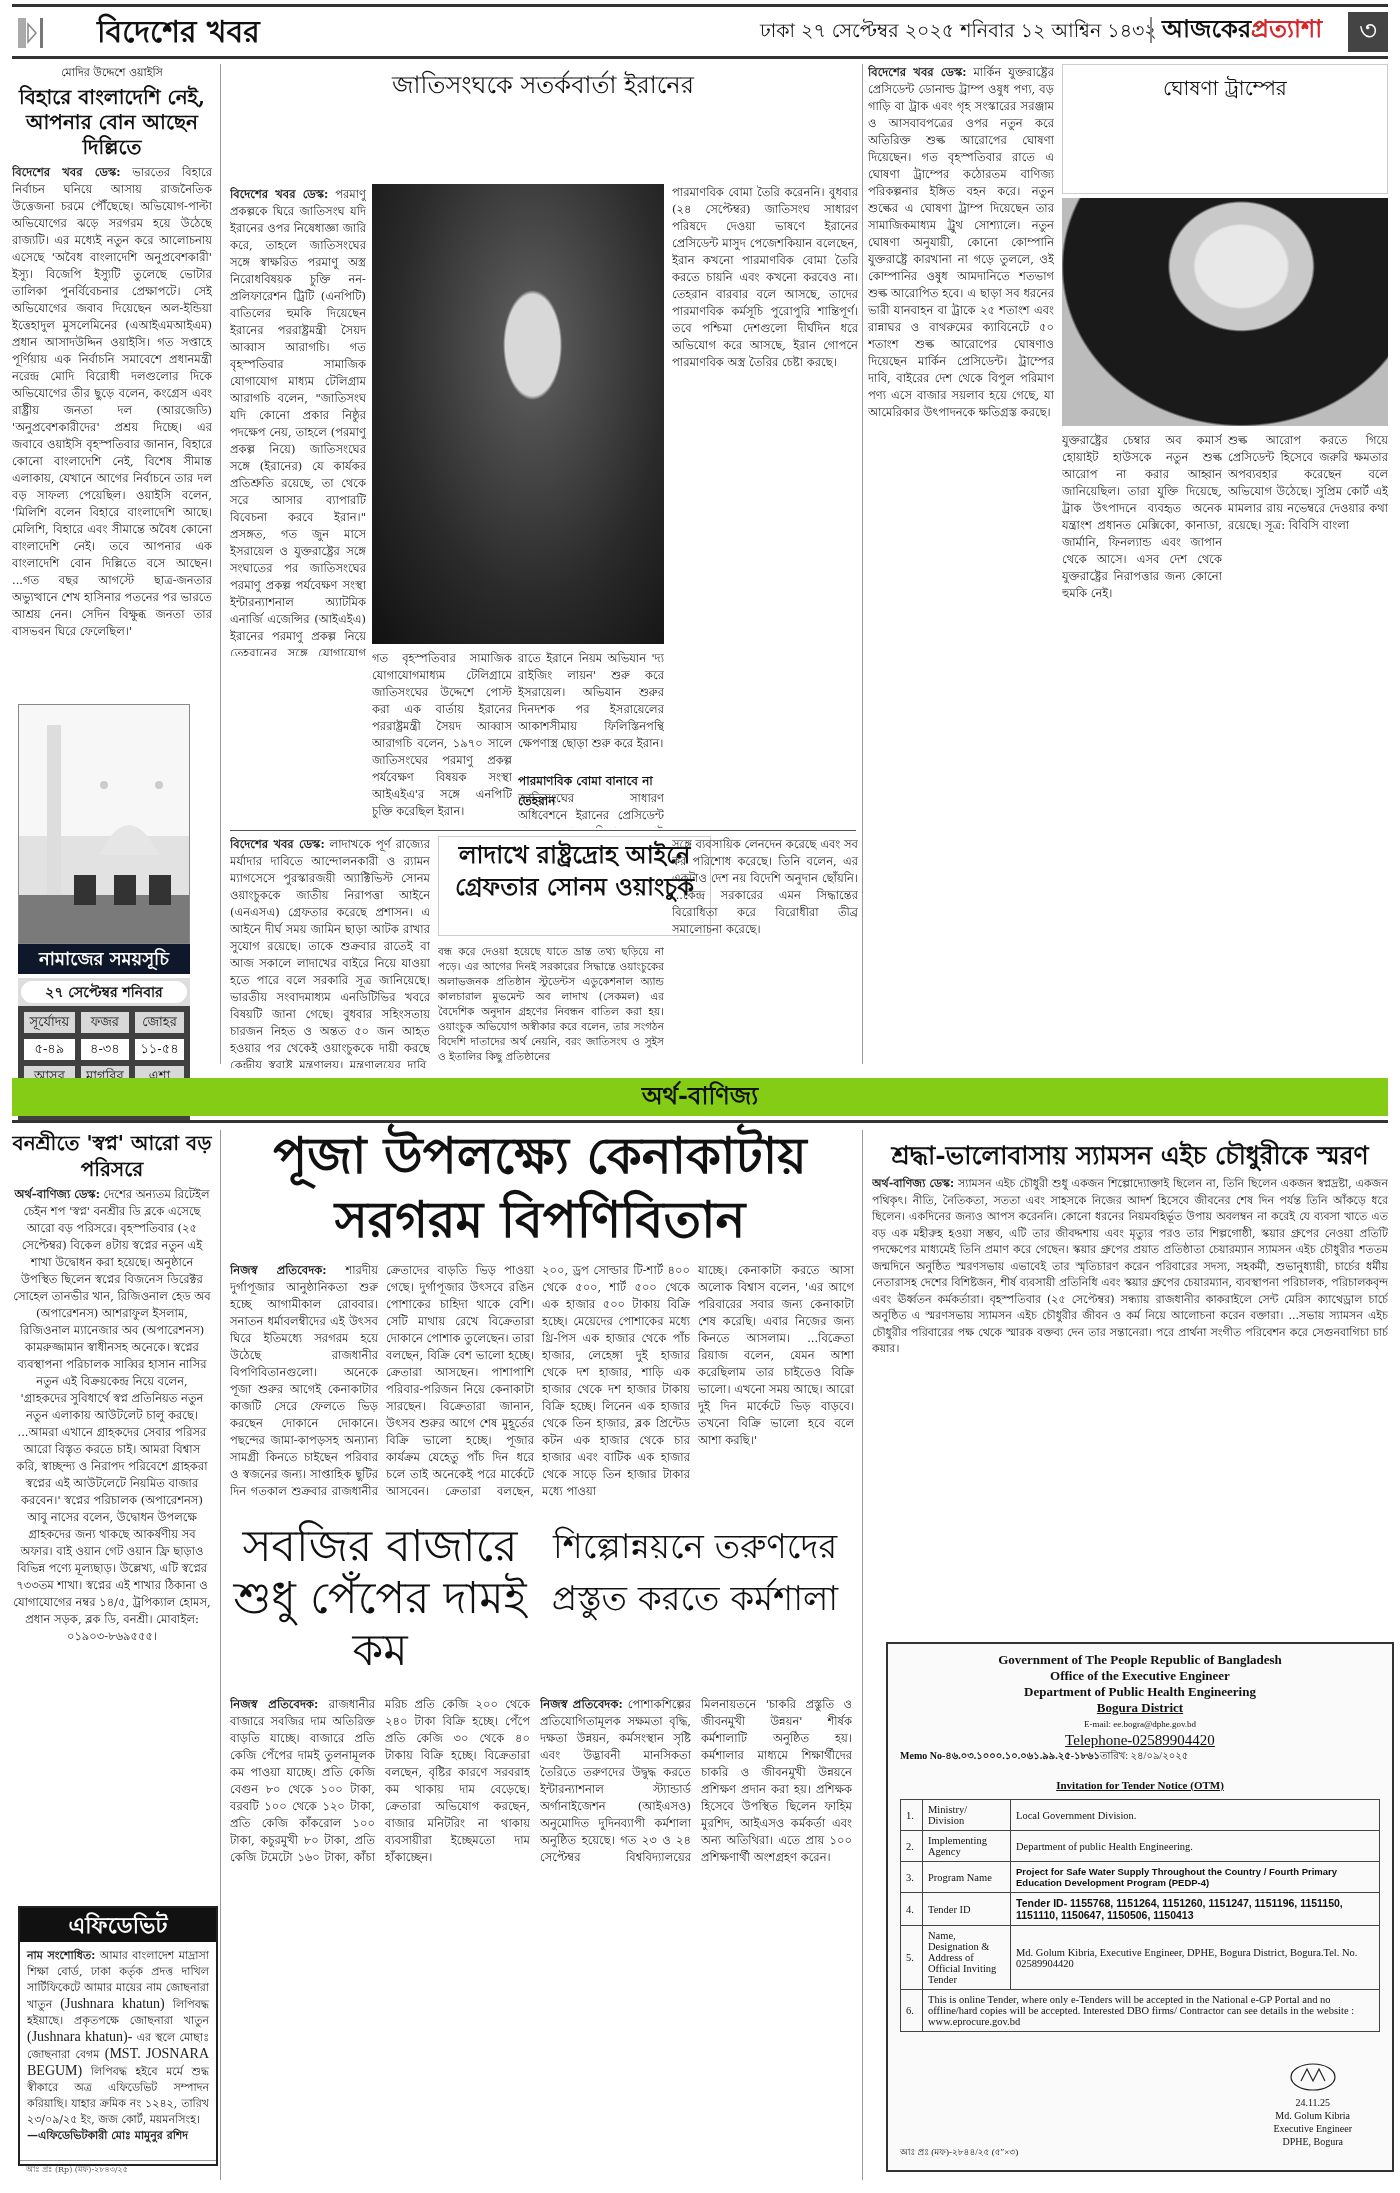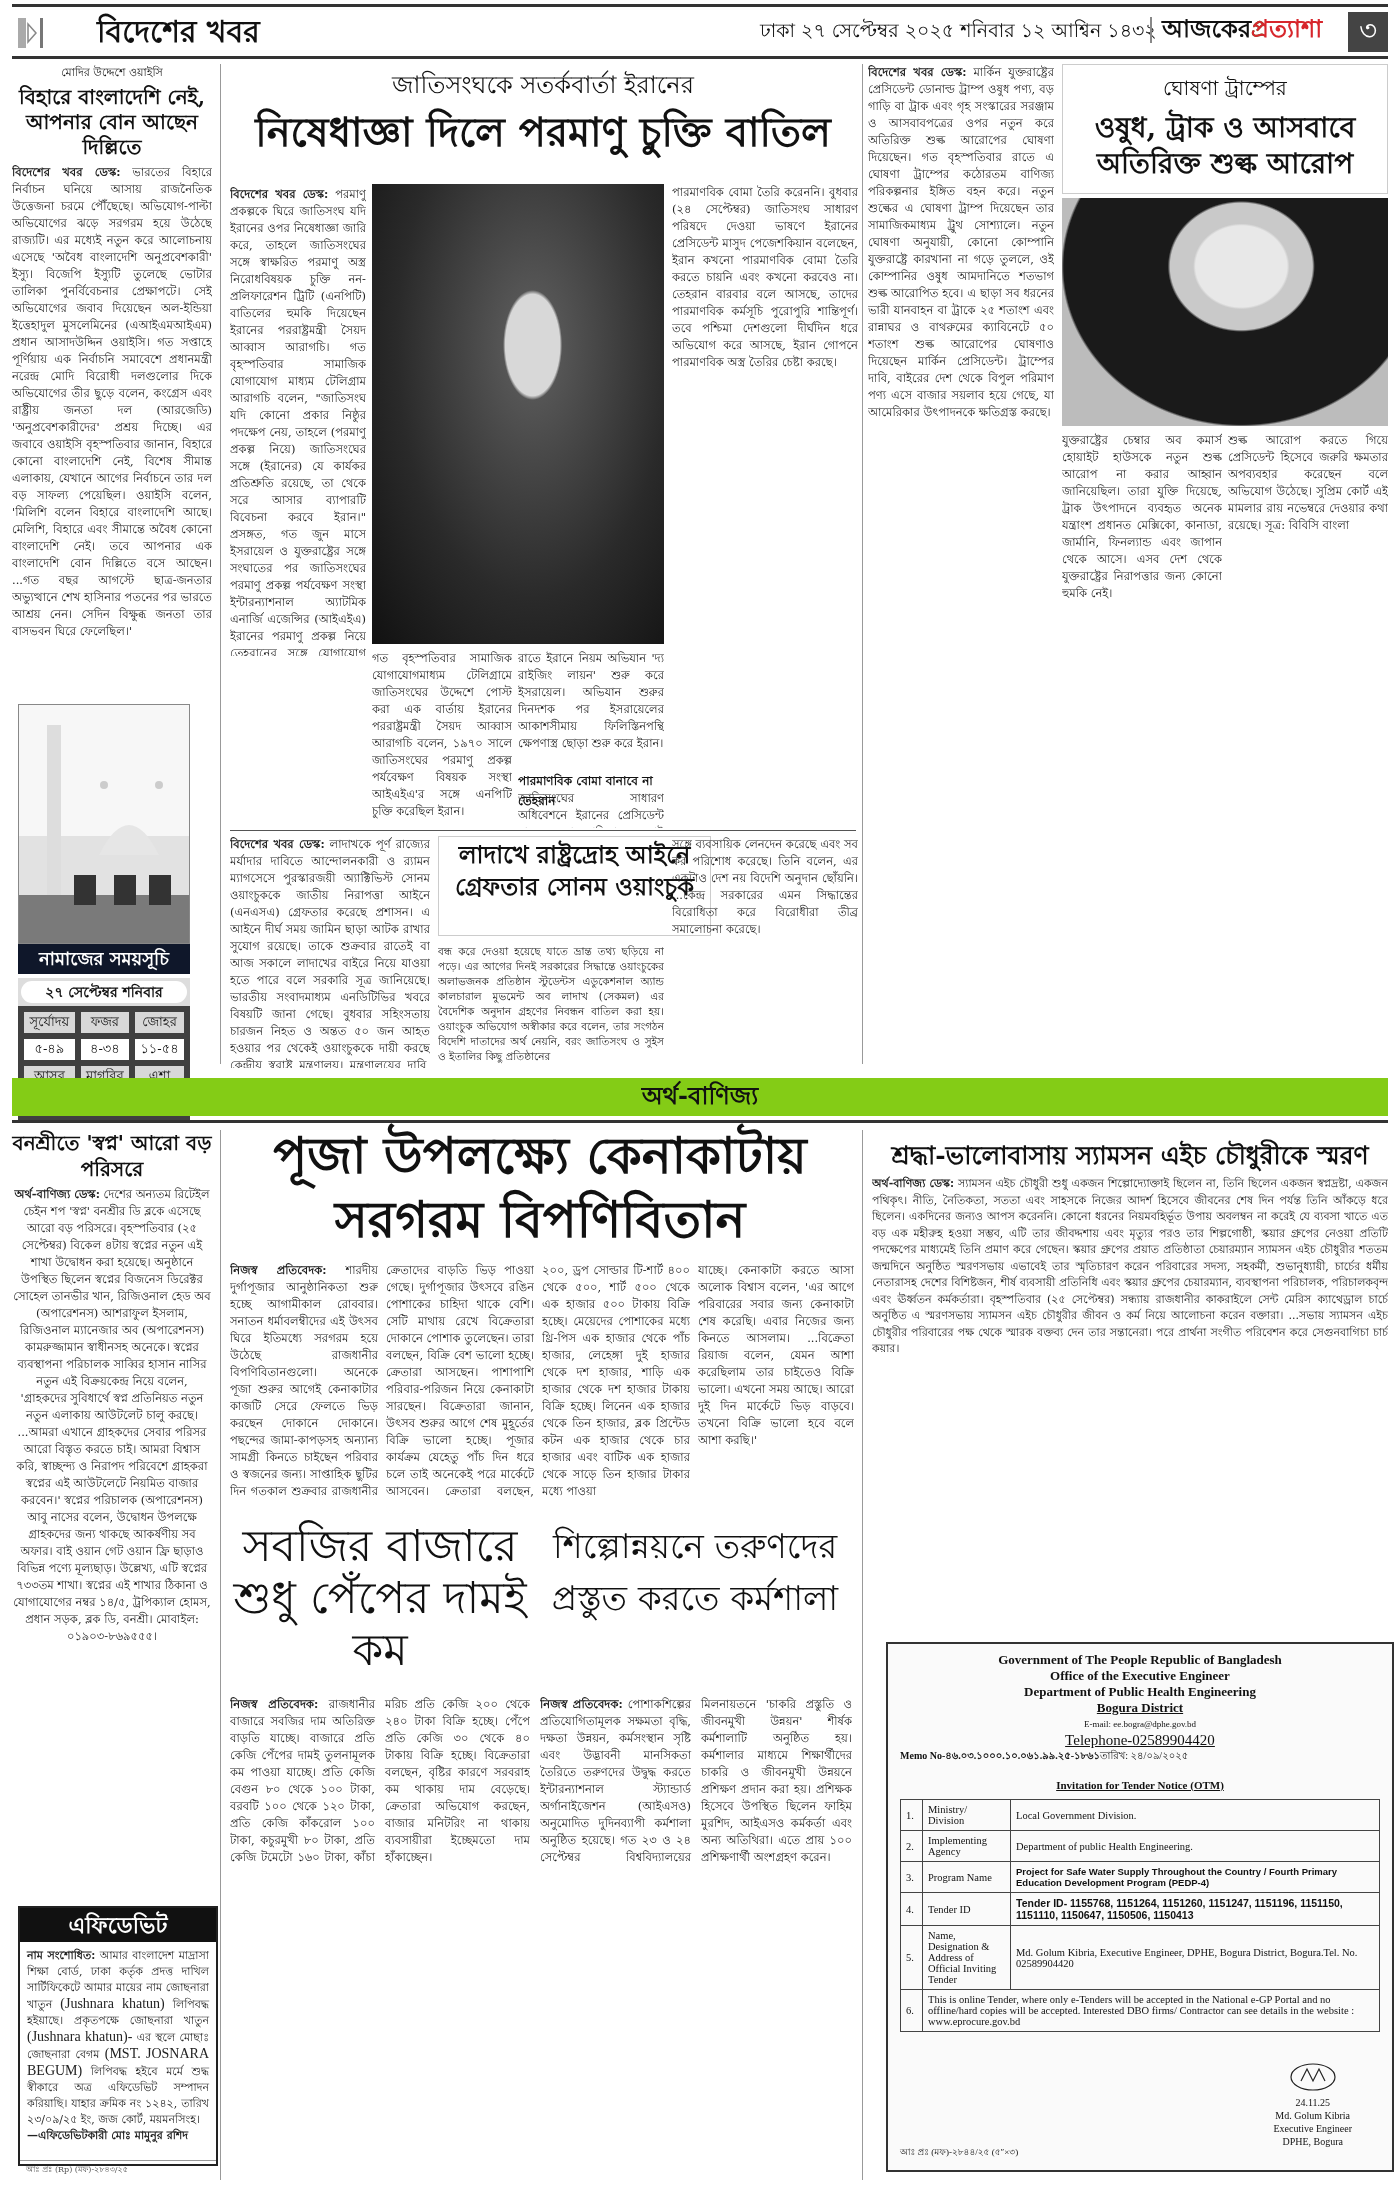--- a/index.html
+++ b/index.html
@@ -100,41 +100,39 @@
         </tr>
   </tbody>
     </table>
 </div>
 
 <div class="rule" style="left:220px;top:64px;width:1px;height:1000px;background:#999;"></div>
 <div class="rule" style="left:862px;top:64px;width:1px;height:1000px;background:#999;"></div>
 
 <div class="abs" style="left:230px;top:66px;width:626px;">
   <div style="text-align:center;font-size:24px;">জাতিসংঘকে সতর্কবার্তা ইরানের</div>
-  <div style="text-align:center;font-size:40px;font-weight:bold;line-height:52px;white-space:nowrap;">নিষেধাজ্ঞা দিলে পরমাণু চুক্তি বাতিল</div>
 </div>
 <div class="body-text abs" style="left:230px;top:186px;width:136px;height:470px;"><b>বিদেশের খবর ডেস্ক:</b> <span>পরমাণু প্রকল্পকে ঘিরে জাতিসংঘ যদি ইরানের ওপর নিষেধাজ্ঞা জারি করে, তাহলে জাতিসংঘের সঙ্গে স্বাক্ষরিত পরমাণু অস্ত্র নিরোধবিষয়ক চুক্তি নন-প্রলিফারেশন ট্রিটি (এনপিটি) বাতিলের হুমকি দিয়েছেন ইরানের পররাষ্ট্রমন্ত্রী সৈয়দ আব্বাস আরাগচি। গত বৃহস্পতিবার সামাজিক যোগাযোগ মাধ্যম টেলিগ্রাম আরাগচি বলেন, "জাতিসংঘ যদি কোনো প্রকার নিষ্ঠুর পদক্ষেপ নেয়, তাহলে (পরমাণু প্রকল্প নিয়ে) জাতিসংঘের সঙ্গে (ইরানের) যে কার্যকর প্রতিশ্রুতি রয়েছে, তা থেকে সরে আসার ব্যাপারটি বিবেচনা করবে ইরান।" প্রসঙ্গত, গত জুন মাসে ইসরায়েল ও যুক্তরাষ্ট্রের সঙ্গে সংঘাতের পর জাতিসংঘের পরমাণু প্রকল্প পর্যবেক্ষণ সংস্থা ইন্টারন্যাশনাল অ্যাটমিক এনার্জি এজেন্সির (আইএইএ) ইরানের পরমাণু প্রকল্প নিয়ে তেহরানের সঙ্গে যোগাযোগ বন্ধ করে দেয় ইরান। ইসলামপন্থি সরকারের সঙ্গে আইএইএর শর্ত বেড়েছে।</span></div>
 <div class="img-box photo-dark" style="left:372px;top:184px;width:292px;height:460px;"></div>
 <div class="body-text abs" style="left:672px;top:184px;width:186px;height:640px;"><span>পারমাণবিক বোমা তৈরি করেননি। বুধবার (২৪ সেপ্টেম্বর) জাতিসংঘ সাধারণ পরিষদে দেওয়া ভাষণে ইরানের প্রেসিডেন্ট মাসুদ পেজেশকিয়ান বলেছেন, ইরান কখনো পারমাণবিক বোমা তৈরি করতে চায়নি এবং কখনো করবেও না।</span> <span>তেহরান বারবার বলে আসছে, তাদের পারমাণবিক কর্মসূচি পুরোপুরি শান্তিপূর্ণ। তবে পশ্চিমা দেশগুলো দীর্ঘদিন ধরে অভিযোগ করে আসছে, ইরান গোপনে পারমাণবিক অস্ত্র তৈরির চেষ্টা করছে।</span></div>
 <div class="body-text abs" style="left:372px;top:650px;width:140px;height:175px;"><span>গত বৃহস্পতিবার সামাজিক যোগাযোগমাধ্যম টেলিগ্রামে জাতিসংঘের উদ্দেশে পোস্ট করা এক বার্তায় ইরানের পররাষ্ট্রমন্ত্রী সৈয়দ আব্বাস আরাগচি বলেন, ১৯৭০ সালে জাতিসংঘের পরমাণু প্রকল্প পর্যবেক্ষণ বিষয়ক সংস্থা আইএইএ'র সঙ্গে এনপিটি চুক্তি করেছিল ইরান।</span></div>
 <div class="body-text abs" style="left:518px;top:650px;width:146px;height:120px;"><span>রাতে ইরানে নিয়ম অভিযান 'দ্য রাইজিং লায়ন' শুরু করে ইসরায়েল। অভিযান শুরুর দিনদশক পর ইসরায়েলের আকাশসীমায় ফিলিস্তিনপন্থি ক্ষেপণাস্ত্র ছোড়া শুরু করে ইরান।</span></div>
 <div class="abs" style="left:518px;top:772px;width:146px;font-size:12px;font-weight:bold;">পারমাণবিক বোমা বানাবে না তেহরান</div>
 <div class="body-text abs" style="left:518px;top:790px;width:146px;height:38px;"><span>জাতিসংঘের সাধারণ অধিবেশনে ইরানের প্রেসিডেন্ট মাসুদ পেজেশকিয়ান স্পষ্ট ঘোষণা দিয়েছেন, তেহরান কখনোই পারমাণবিক বোমা বানাবে না।</span></div>
 
 <div class="rule" style="left:230px;top:830px;width:626px;height:1px;background:#555;"></div>
 
 <div class="body-text abs" style="left:230px;top:836px;width:200px;height:232px;"><b>বিদেশের খবর ডেস্ক:</b> <span>লাদাখকে পূর্ণ রাজ্যের মর্যাদার দাবিতে আন্দোলনকারী ও র‍্যামন ম্যাগসেসে পুরস্কারজয়ী অ্যাক্টিভিস্ট সোনম ওয়াংচুককে জাতীয় নিরাপত্তা আইনে (এনএসএ) গ্রেফতার করেছে প্রশাসন। এ আইনে দীর্ঘ সময় জামিন ছাড়া আটক রাখার সুযোগ রয়েছে। তাকে শুক্রবার রাতেই বা আজ সকালে লাদাখের বাইরে নিয়ে যাওয়া হতে পারে বলে সরকারি সূত্র জানিয়েছে। ভারতীয় সংবাদমাধ্যম এনডিটিভির খবরে বিষয়টি জানা গেছে। বুধবার সহিংসতায় চারজন নিহত ও অন্তত ৫০ জন আহত হওয়ার পর থেকেই ওয়াংচুককে দায়ী করছে কেন্দ্রীয় স্বরাষ্ট্র মন্ত্রণালয়। মন্ত্রণালয়ের দাবি, তার উসকানিমূলক বক্তব্যে সমবেতরা সহিংস হয়ে ওঠে। তবে ওয়াংচুক বলেছেন, আমি যেকোনো সময় এই দাবির জন্য গ্রেফতার হতে রাজি আছি। কিন্তু মনে রাখবেন, জেলে থাকা সোনম ওয়াংচুক বাইরে আন্দোলন করার চেয়েও বড় সমস্যা হবে সরকারের জন্য। গ্রেফতারের পর লাদাখে ইন্টারনেট পরিষেবা</span></div>
 <div class="abs" style="left:438px;top:836px;width:273px;height:100px;border:1px solid #ccc;text-align:center;font-size:24px;line-height:32px;font-weight:bold;padding-top:2px;">লাদাখে রাষ্ট্রদ্রোহ আইনে গ্রেফতার সোনম ওয়াংচুক</div>
 <div class="body-text abs" style="left:438px;top:944px;width:226px;height:124px;font-size:10.5px;line-height:15px;"><span>বন্ধ করে দেওয়া হয়েছে যাতে ভ্রান্ত তথ্য ছড়িয়ে না পড়ে। এর আগের দিনই সরকারের সিদ্ধান্তে ওয়াংচুকের অলাভজনক প্রতিষ্ঠান স্টুডেন্টস এডুকেশনাল অ্যান্ড কালচারাল মুভমেন্ট অব লাদাখ (সেকমল) এর বৈদেশিক অনুদান গ্রহণের নিবন্ধন বাতিল করা হয়। ওয়াংচুক অভিযোগ অস্বীকার করে বলেন, তার সংগঠন বিদেশি দাতাদের অর্থ নেয়নি, বরং জাতিসংঘ ও সুইস ও ইতালির কিছু প্রতিষ্ঠানের</span></div>
 <div class="body-text abs" style="left:672px;top:836px;width:186px;height:232px;"><span>সঙ্গে ব্যবসায়িক লেনদেন করেছে এবং সব কর পরিশোধ করেছে। তিনি বলেন, এর একটাও দেশ নয় বিদেশি অনুদান ছোঁয়নি। ...কেন্দ্র সরকারের এমন সিদ্ধান্তের বিরোধিতা করে বিরোধীরা তীব্র সমালোচনা করেছে।</span></div>
 
 <div class="body-text abs" style="left:868px;top:64px;width:186px;height:690px;"><b>বিদেশের খবর ডেস্ক:</b> <span>মার্কিন যুক্তরাষ্ট্রের প্রেসিডেন্ট ডোনাল্ড ট্রাম্প ওষুধ পণ্য, বড় গাড়ি বা ট্রাক এবং গৃহ সংস্কারের সরঞ্জাম ও আসবাবপত্রের ওপর নতুন করে অতিরিক্ত শুল্ক আরোপের ঘোষণা দিয়েছেন। গত বৃহস্পতিবার রাতে এ ঘোষণা ট্রাম্পের কঠোরতম বাণিজ্য পরিকল্পনার ইঙ্গিত বহন করে। নতুন শুল্কের এ ঘোষণা ট্রাম্প দিয়েছেন তার সামাজিকমাধ্যম ট্রুথ সোশ্যালে। নতুন ঘোষণা অনুযায়ী, কোনো কোম্পানি যুক্তরাষ্ট্রে কারখানা না গড়ে তুললে, ওই কোম্পানির ওষুধ আমদানিতে শতভাগ শুল্ক আরোপিত হবে। এ ছাড়া সব ধরনের ভারী যানবাহন বা ট্রাকে ২৫ শতাংশ এবং রান্নাঘর ও বাথরুমের ক্যাবিনেটে ৫০ শতাংশ শুল্ক আরোপের ঘোষণাও দিয়েছেন মার্কিন প্রেসিডেন্ট। ট্রাম্পের দাবি, বাইরের দেশ থেকে বিপুল পরিমাণ পণ্য এসে বাজার সয়লাব হয়ে গেছে, যা আমেরিকার উৎপাদনকে ক্ষতিগ্রস্ত করছে।</span></div>
 <div class="abs" style="left:1062px;top:64px;width:326px;height:130px;border:1px solid #ccc;text-align:center;">
   <div style="font-size:20px;margin-top:8px;">ঘোষণা ট্রাম্পের</div>
-  <div style="font-size:28px;font-weight:bold;line-height:36px;margin-top:4px;">ওষুধ, ট্রাক ও আসবাবে অতিরিক্ত শুল্ক আরোপ</div>
 </div>
 <div class="img-box photo-trump" style="left:1062px;top:198px;width:326px;height:228px;"></div>
 <div class="body-text abs" style="left:1062px;top:432px;width:160px;height:636px;"><span>যুক্তরাষ্ট্রের চেম্বার অব কমার্স হোয়াইট হাউসকে নতুন শুল্ক আরোপ না করার আহ্বান জানিয়েছিল। তারা যুক্তি দিয়েছে, ট্রাক উৎপাদনে ব্যবহৃত অনেক যন্ত্রাংশ প্রধানত মেক্সিকো, কানাডা, জার্মানি, ফিনল্যান্ড এবং জাপান থেকে আসে। এসব দেশ থেকে যুক্তরাষ্ট্রের নিরাপত্তার জন্য কোনো হুমকি নেই।</span></div>
 <div class="body-text abs" style="left:1228px;top:432px;width:160px;height:636px;"><span>শুল্ক আরোপ করতে গিয়ে প্রেসিডেন্ট হিসেবে জরুরি ক্ষমতার অপব্যবহার করেছেন বলে অভিযোগ উঠেছে। সুপ্রিম কোর্ট এই মামলার রায় নভেম্বরে দেওয়ার কথা রয়েছে। সূত্র: বিবিসি বাংলা</span></div>
 
 <div class="sect-bar">অর্থ-বাণিজ্য</div>
 <div class="rule" style="left:12px;top:1120px;width:1376px;height:3px;"></div>
 
 <div class="abs" style="left:12px;top:1130px;width:200px;">
   <div style="text-align:center;font-size:20px;line-height:26px;font-weight:bold;">বনশ্রীতে 'স্বপ্ন' আরো বড় পরিসরে</div>

